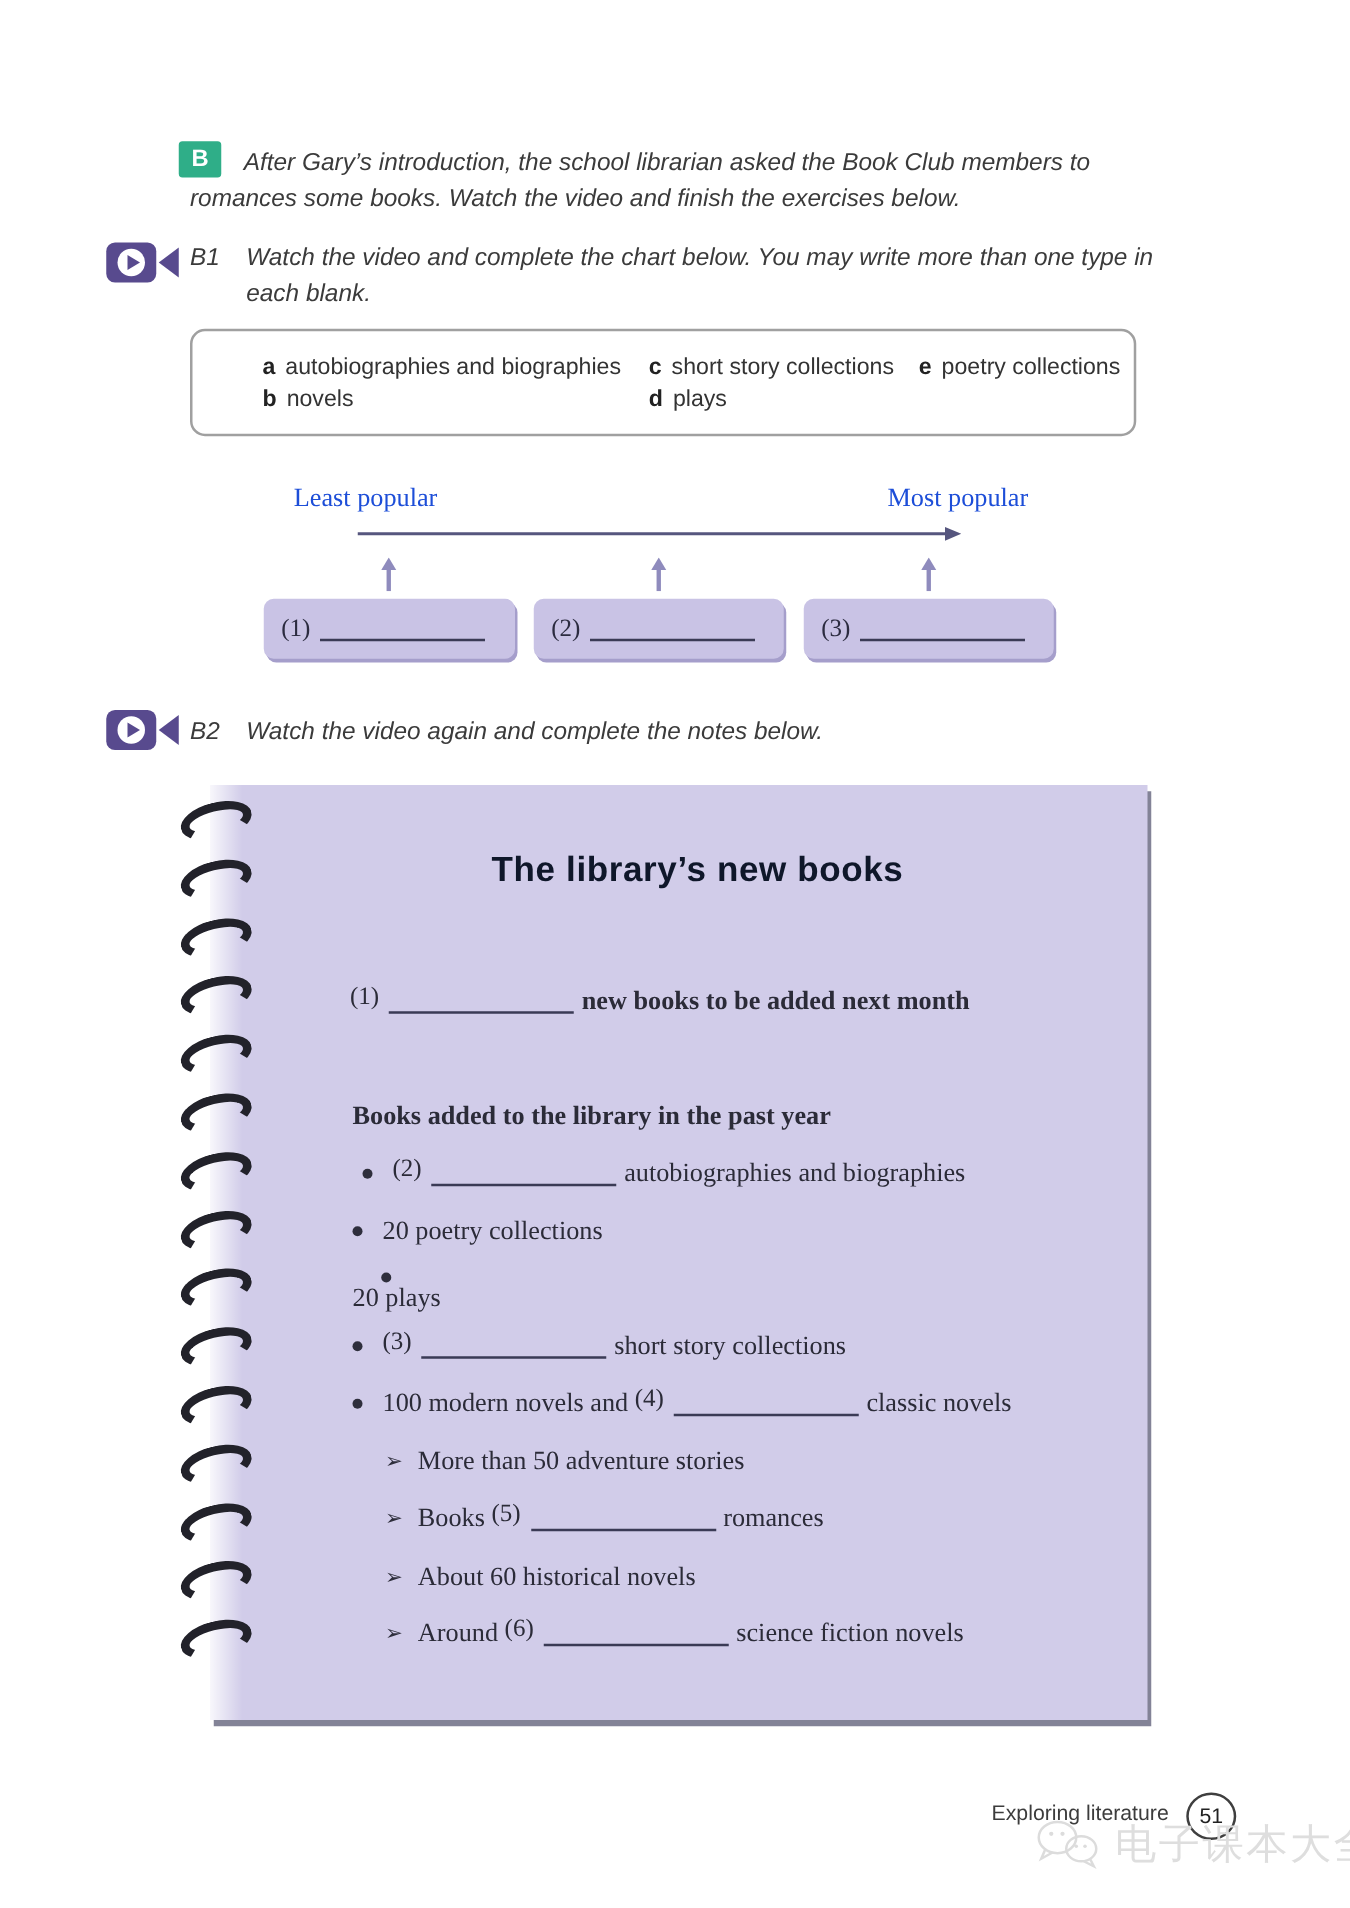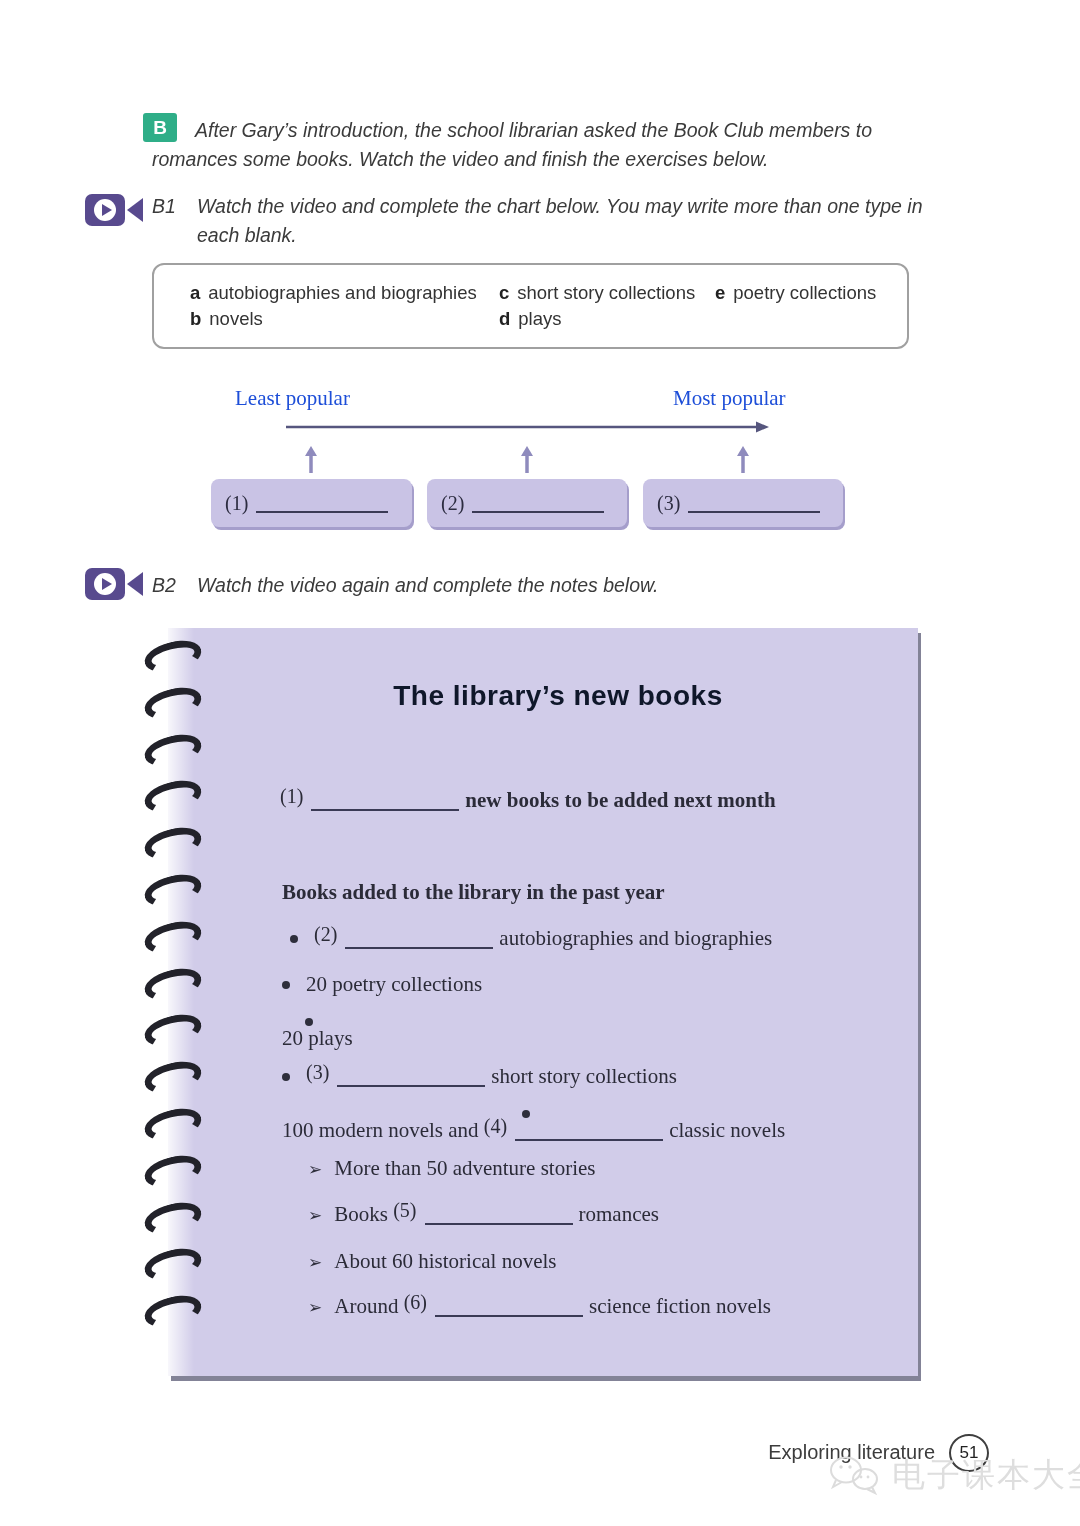--- a/index.html
+++ b/index.html
@@ -18,21 +18,21 @@
   .ital { font-style:italic; color:#3b3b3b; font-size:19.5px; line-height:29px; white-space:nowrap; }
 
   
   .vid-icon { position:absolute; width:62px; height:48px; }
 
   
   .word-bank {
     position:absolute; left:152px; top:263px; width:753px; height:82px;
     border:2px solid #a0a0a0; border-radius:12px; background:#fff;
   }
-  .wb-item { position:absolute; font-size:18.5px; color:#333; white-space:nowrap; }
+  .wb-item { position:absolute; font-size:18.5px; color:#333; white-space:nowrap;margin-left:20px; }
   .wb-key { font-weight:bold; margin-right:8px; color:#222; }
 
   
   .scale-label { position:absolute; font-family:"Liberation Serif", serif; font-size:21px; color:#1d4ed8; white-space:nowrap; }
   .chart-box {
     position:absolute; top:479px; height:48px; background:var(--chart-box-fill,#c9c3e5);
     border-radius:8px; box-shadow:2px 3px 0 var(--chart-box-shadow,#a59ecb);
     display:flex; align-items:center; padding-left:14px; box-sizing:border-box;
     font-family:"Liberation Serif", serif; font-size:20px; color:#2c2c40;
   }
@@ -59,21 +59,21 @@
   .serif { font-family:"Liberation Serif", serif; color:#2b2b38; font-size:21px; white-space:nowrap; }
   .bold { font-weight:bold; }
   .sup { position:relative; top:-4px; margin-right:2px; font-size:20px; }
   .blank { display:inline-block; height:0; border-bottom:2.5px solid #3a3a55; transform:translateY(4px); margin:0 6px; }
   .w148 { width:148px; }
   .note-row { position:absolute; display:flex; align-items:center; }
   .dot { width:8px; height:8px; background:#2e2e3c; border-radius:50%; margin-right:16px; flex:0 0 auto; }
   .arrow-marker { font-family:"DejaVu Sans", sans-serif; font-size:17px; color:#2e2e3c; margin-right:12px; flex:0 0 auto; }
 
   
-  .footer-chapter { position:absolute; left:760px; top:1441px; width:175px; text-align:right; font-size:20px; color:#3c3c3c; }
+  .footer-chapter { position:absolute; left:760px; top:1441px; width:175px; text-align:right; font-size:17px; color:#3c3c3c; }
   .page-circle {
     position:absolute; left:949px; top:1434px; width:40px; height:38px;
     border:2px solid #3f3f3f; border-radius:50%; display:flex; align-items:center; justify-content:center;
     font-size:17px; color:#222; box-sizing:border-box;
   }
   .watermark { position:absolute; left:826px; top:1452px; display:flex; align-items:center; color:#dedede; }
   .watermark-text { font-size:33px; letter-spacing:2px; white-space:nowrap; }
 </style>
 </head>
 <body>
@@ -106,21 +106,21 @@
     </div>
     <div class="wb-item" style="left:345px; top:43px;">
       <span class="wb-key">d</span><span>plays</span>
     </div>
     <div class="wb-item" style="left:561px; top:17px;">
       <span class="wb-key">e</span><span>poetry collections</span>
     </div>
   </div>
 
   <div class="scale-label" style="left:235px; top:386px;">Least popular</div>
-  <div class="scale-label" style="left:673px; top:386px;text-align:right;">Most popular</div>
+  <div class="scale-label" style="left:710px; top:386px;text-align:right;">Most popular</div>
 
   <svg class="abs" style="left:286px; top:419px;" width="484" height="16">
     <line x1="0" y1="8" x2="471" y2="8" stroke="#56567e" stroke-width="2.4"></line>
     <polygon points="470,2.5 483,8 470,13.5" fill="#56567e"></polygon>
   </svg>
 
   <svg class="abs" style="left:303px; top:446px;" width="16" height="27">
     <line x1="8" y1="27" x2="8" y2="7" stroke="#8f8bbd" stroke-width="3.5"></line>
     <polygon points="2,10 8,0 14,10" fill="#8f8bbd"></polygon>
   </svg>
@@ -192,21 +192,21 @@
       <span class="serif">20 poetry collections</span>
     </div>
     <div class="note-row" style="left:114px; top:390px;flex-direction:column;">
       <span class="dot"></span>
       <span class="serif">20 plays</span>
     </div>
     <div class="note-row" style="left:114px; top:436px;">
       <span class="dot"></span>
       <span class="serif"><span class="sup">(3)</span><span class="blank w148"></span><span>short story collections</span></span>
     </div>
-    <div class="note-row" style="left:114px; top:482px;flex-direction:column;">
+    <div class="note-row" style="left:114px; top:482px;">
       <span class="dot"></span>
       <span class="serif"><span>100 modern novels and</span>&nbsp;<span class="sup">(4)</span><span class="blank w148"></span><span>classic novels</span></span>
     </div>
 
     <div class="note-row" style="left:140px; top:528px;">
       <span class="arrow-marker">➢</span>
       <span class="serif">More than 50 adventure stories</span>
     </div>
     <div class="note-row" style="left:140px; top:574px;">
       <span class="arrow-marker">➢</span>

